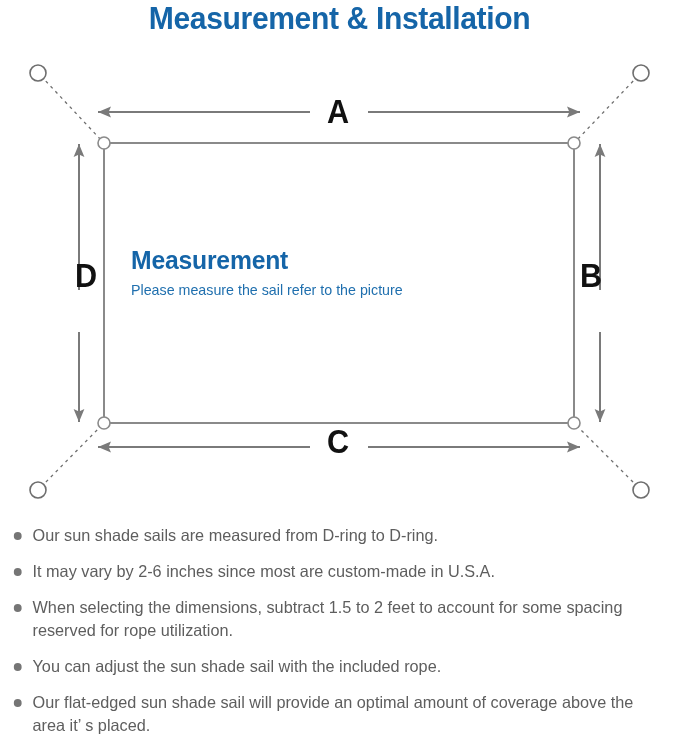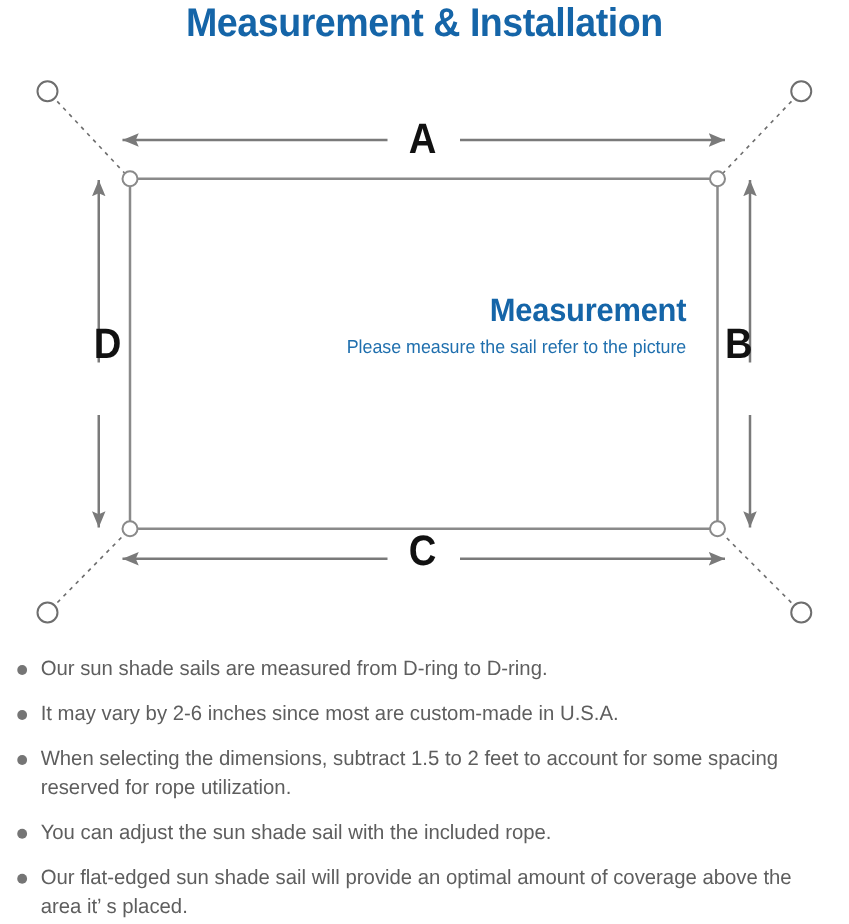--- a/index.html
+++ b/index.html
@@ -55,23 +55,23 @@
     transform: scaleX(0.9);
   }
   #label-a { left: 312px; top: 94px; width: 52px; }
   #label-c { left: 312px; top: 424px; width: 52px; }
   #label-b { left: 566px; top: 258px; width: 50px; }
   #label-d { left: 61px; top: 258px; width: 50px; }
 
   #center-block {
     position: absolute;
     left: 120px;
-    top: 232px;
+    top: 244px;
     width: 440px;
-    text-align: right;
+    text-align: left;
   }
   #center-heading {
     font-family: "Liberation Sans", sans-serif;
     font-size: 26px;
     font-weight: bold;
     color: #1565a8;
     letter-spacing: -0.2px;
     line-height: 32px;
     transform: scaleX(0.95);
   }

